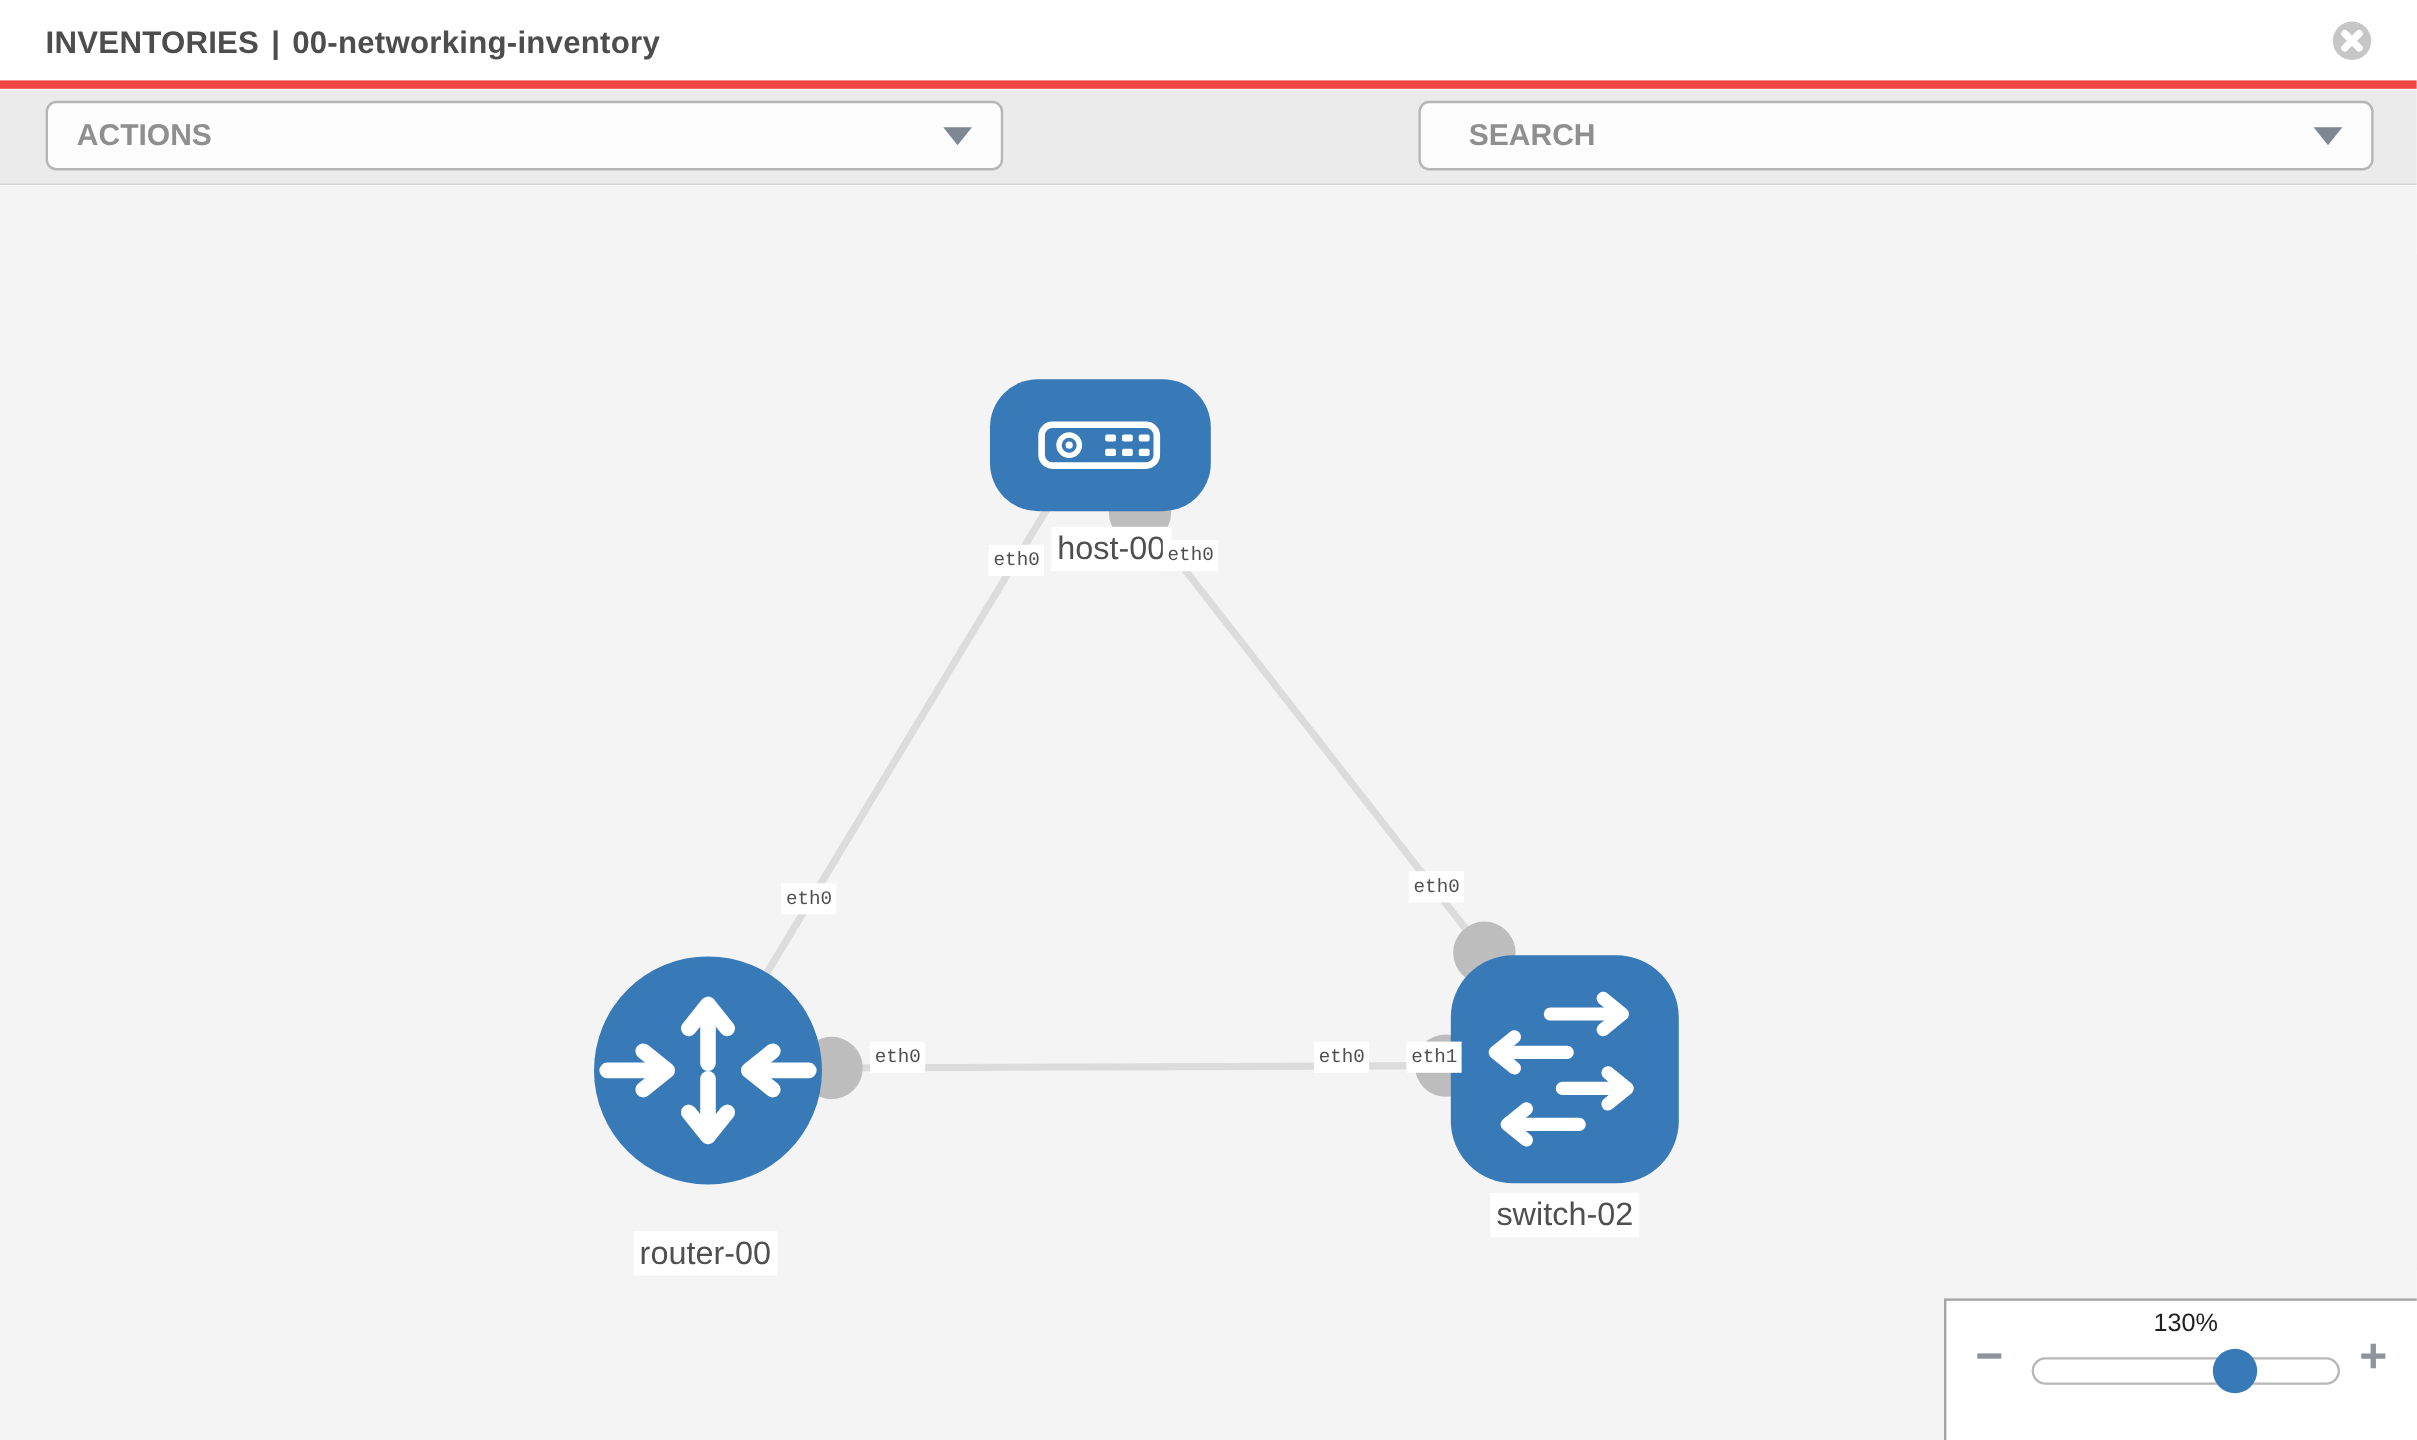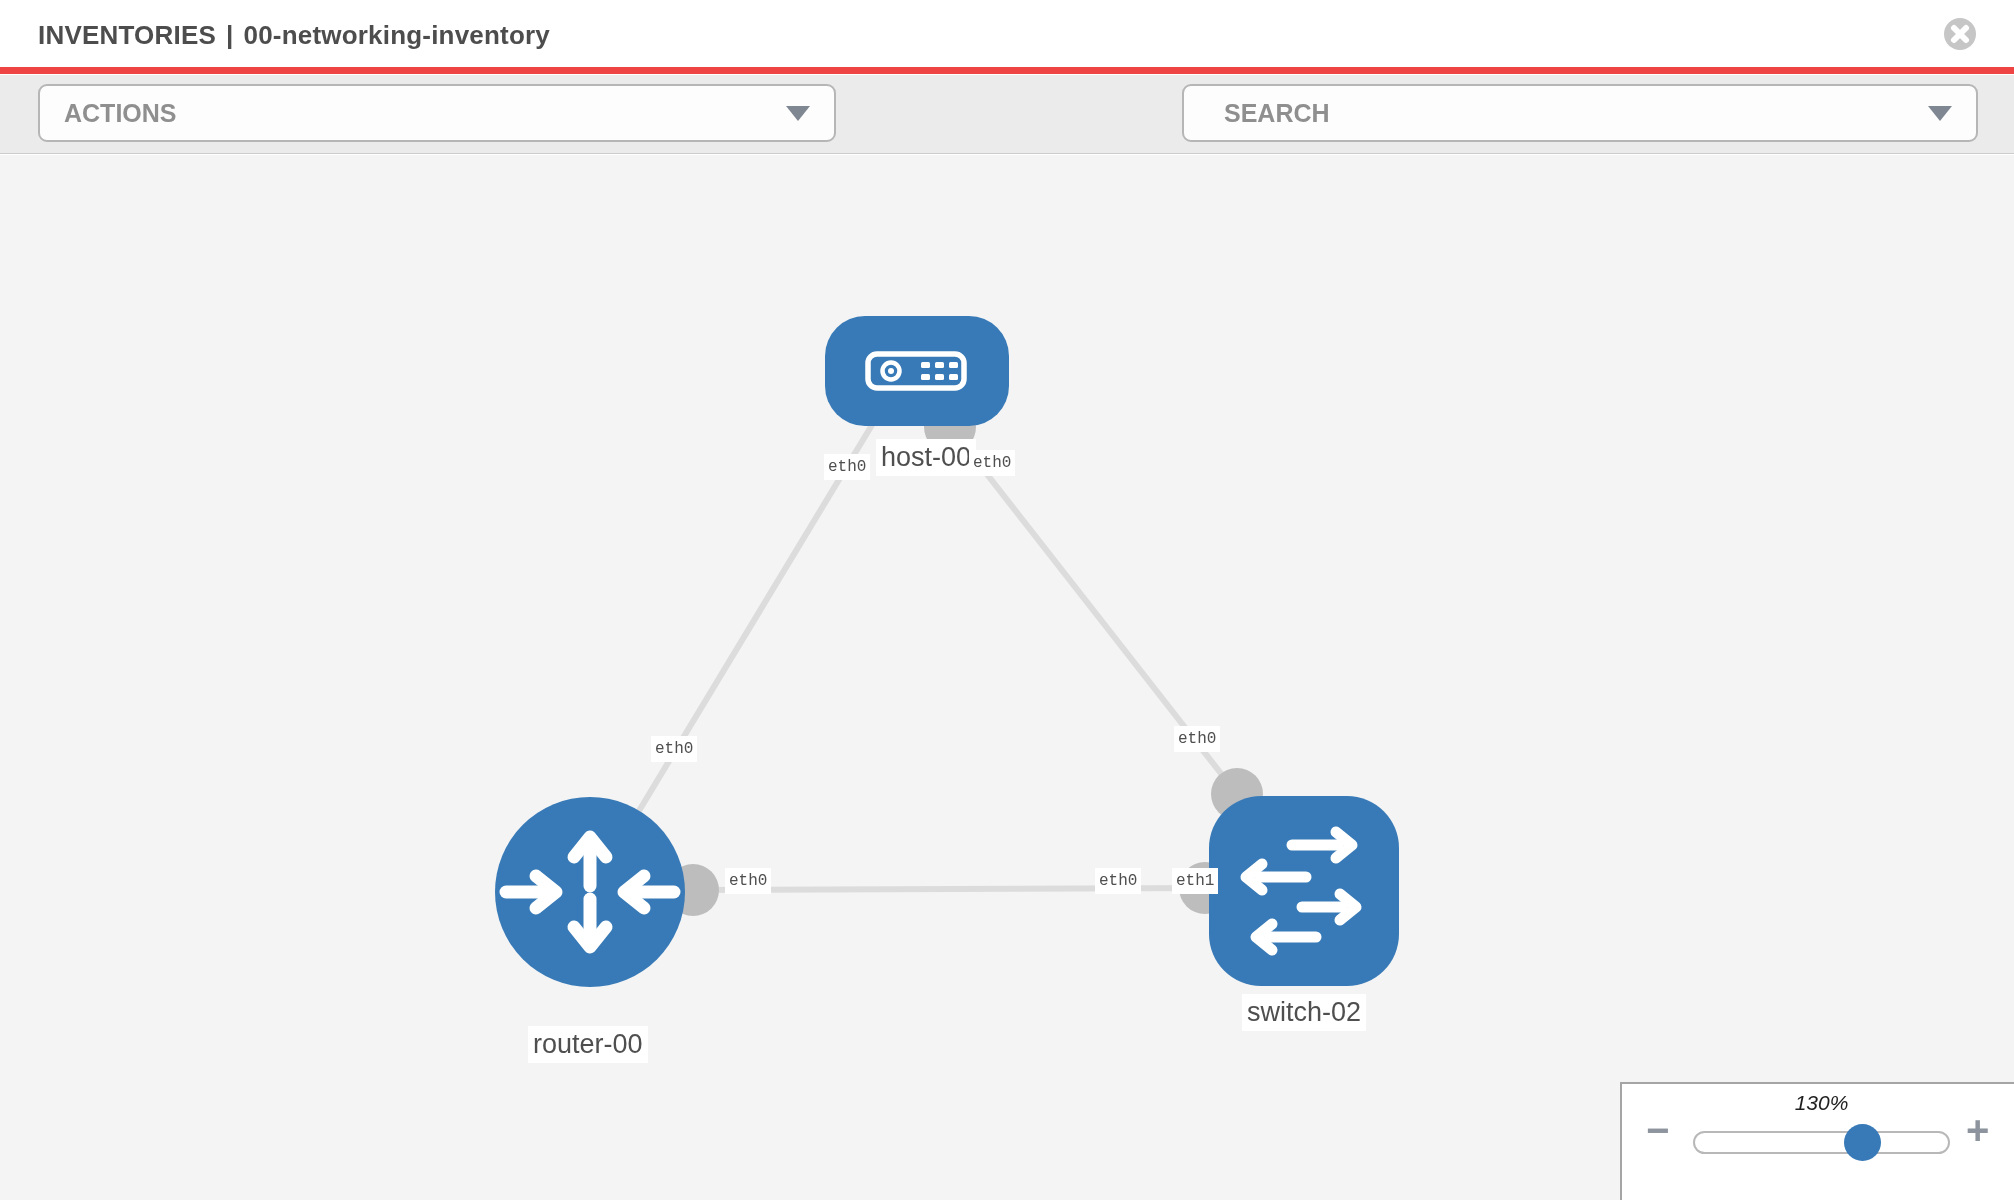--- a/index.html
+++ b/index.html
@@ -75,21 +75,21 @@
   .overlap-group .back  { position: absolute; left: 0; top: 0; }
   .overlap-group .front { position: absolute; left: 42px; top: 0; z-index: 6; margin-left: 35px; }
 
   
   .zoom-panel {
     position: absolute; left: 1620px; top: 1082px; width: 398px; height: 122px;
     background: #ffffff; border: 2px solid #a5a5a5; z-index: 10;
   }
   .zoom-value {
     position: absolute; left: 71px; top: 7px; width: 257px;
-    text-align: center; font-size: 21px; color: #1f1f1f; font-style: italic;
+    text-align: center; font-size: 21px; color: #1f1f1f;
   }
   .zoom-minus, .zoom-plus {
     position: absolute; top: 26px; font-size: 40px; font-weight: bold;
     color: #8d949d; cursor: pointer; line-height: 40px;
   }
   .zoom-minus { left: 24px; }
   .zoom-plus  { left: 344px; }
   .zoom-track {
     position: absolute; left: 71px; top: 47px; width: 257px; height: 23px;
     background: #ffffff; border: 2px solid #b8b8b8; border-radius: 12px;

